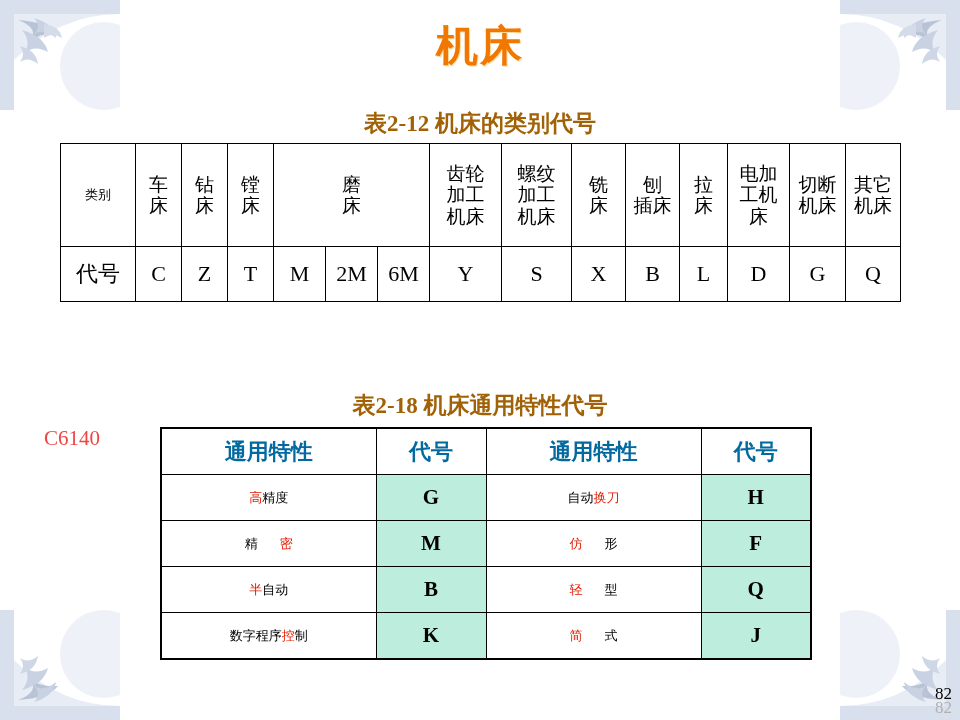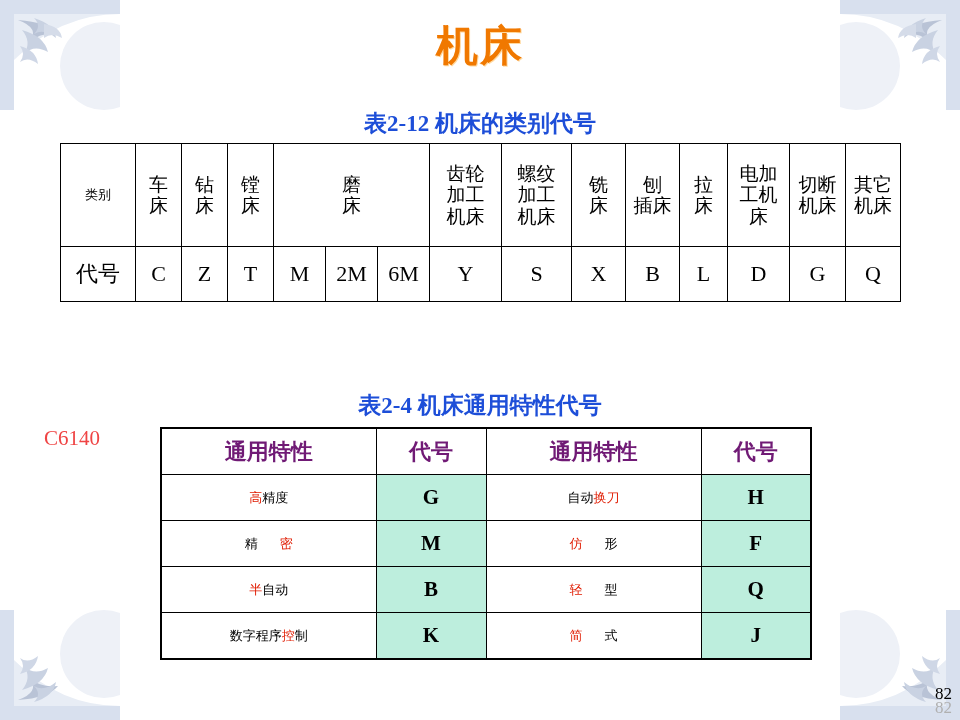--- a/index.html
+++ b/index.html
@@ -41,21 +41,21 @@
     letter-spacing: 2px;
     text-shadow: 1px 1px 0 #ffd9a0;
   }
 
   
   .caption {
     position: absolute;
     width: 960px;
     text-align: center;
     font-size: 23px;
-    color: #1d4ed8;
+    color: #a16207;
     font-family: "Liberation Serif", serif;
     font-weight: bold;
   }
   #caption-1 { top: 108px; }
   #caption-2 { top: 390px; }
 
   
   .table-212 {
     position: absolute;
     top: 143px;
@@ -102,21 +102,21 @@
   .table-213 td {
     border: 1px solid #000;
     height: 43px;
     text-align: center;
     vertical-align: middle;
     font-size: 13px;
     font-family: "Liberation Serif", serif;
     color: #000;
   }
   .table-213 .hdr {
-    color: #701a75;
+    color: #0369a1;
     font-weight: bold;
     font-size: 22px;
     background: #ffffff;
   }
   .table-213 .codecell {
     background: #bdeedd;
     font-weight: bold;
     font-size: 21px;
   }
   .table-213 .namecell { background: #ffffff; }
@@ -235,21 +235,21 @@
     <td>X</td>
     <td>B</td>
     <td>L</td>
     <td>D</td>
     <td>G</td>
     <td>Q</td>
   </tr>
 </tbody>
   </table>
 
-<div class="caption" id="caption-2">表2-4  机床通用特性代号</div>
+<div class="caption" id="caption-2">表2-18  机床通用特性代号</div>
 
 <div class="c6140">C6140</div>
 
 <table class="table-213">
   <colgroup>
     <col style="width:215px">
       <col style="width:110px">
       <col style="width:215px">
       <col style="width:110px">
   </colgroup>

